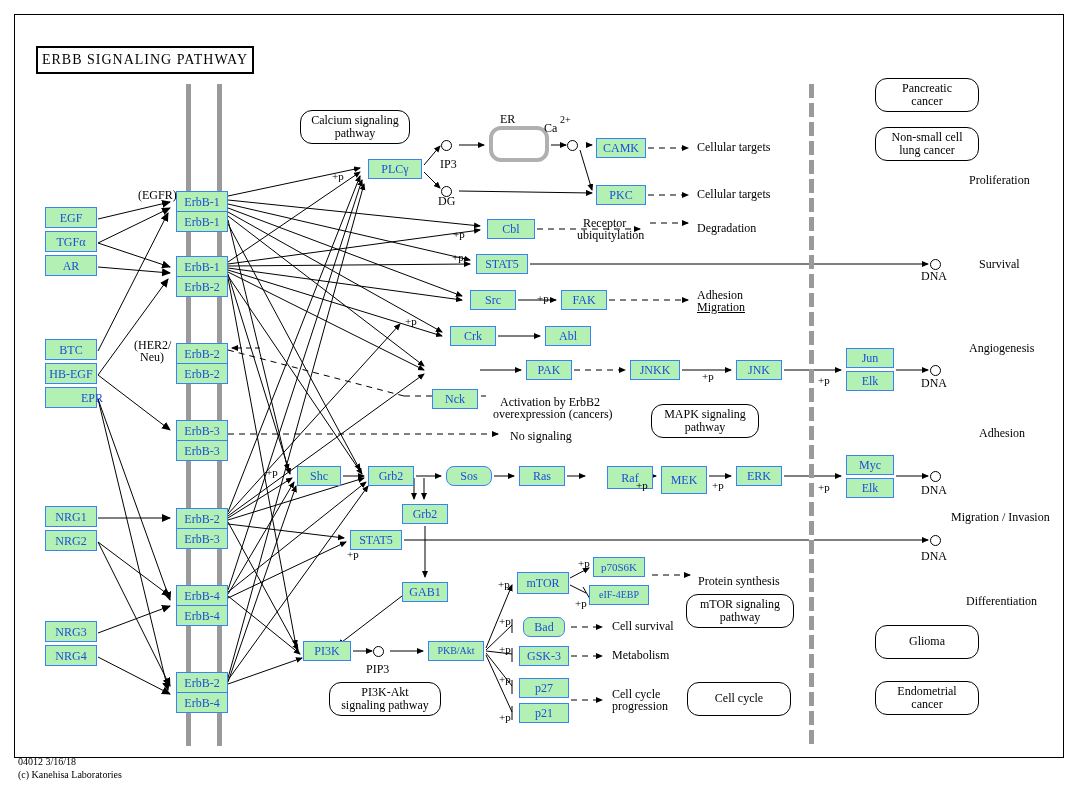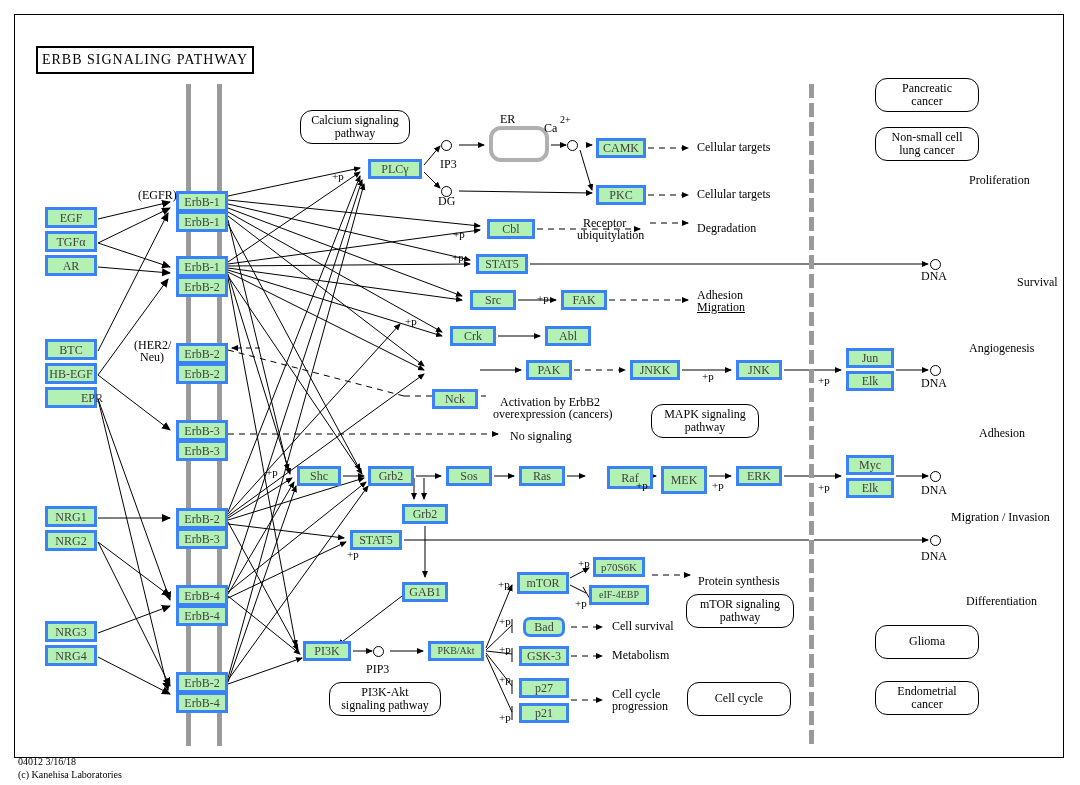--- a/index.html
+++ b/index.html
@@ -16,26 +16,26 @@
     width:1050px;height:744px;
     border:1px solid #000;
     box-sizing:border-box;
   }
   #svg{position:absolute;left:0;top:0;width:1080px;height:785px;pointer-events:none;}
 
   
   .gbox{
     position:absolute;
     background:#b3f0b3;
-    border:3px solid #3b82f6;
+    border:1px solid #3b82f6;
     box-sizing:border-box;
     font-size:12px;
     line-height:1;
     display:flex;align-items:center;justify-content:center;
-    color:#404040;
+    color:#1d4ed8;
     white-space:nowrap;
   }
   .gbox.small{font-size:11px;}
   .gbox.tiny{font-size:10px;}
 
   
   .mapbox{
     position:absolute;
     background:#ffffff;
     border:1px solid #000;
@@ -326,21 +326,21 @@
       <div class="gbox" style="left: 450px; top: 326px; width: 46px; height: 20px;">Crk</div>
       <div class="gbox" style="left: 545px; top: 326px; width: 46px; height: 20px;">Abl</div>
       <div class="gbox" style="left: 432px; top: 360px; width: 46px; height: 20px; margin-top: 29px;">Nck</div>
       <div class="gbox" style="left: 526px; top: 360px; width: 46px; height: 20px;">PAK</div>
       <div class="gbox" style="left: 630px; top: 360px; width: 50px; height: 20px;">JNKK</div>
       <div class="gbox" style="left: 736px; top: 360px; width: 46px; height: 20px;">JNK</div>
       <div class="gbox" style="left: 846px; top: 348px; width: 48px; height: 20px;">Jun</div>
       <div class="gbox" style="left: 846px; top: 371px; width: 48px; height: 20px;">Elk</div>
       <div class="gbox" style="left: 297px; top: 466px; width: 44px; height: 20px;">Shc</div>
       <div class="gbox" style="left: 368px; top: 466px; width: 46px; height: 20px;">Grb2</div>
-      <div class="gbox" style="left: 446px; top: 466px; width: 46px; height: 20px;">Sos</div>
+      <div class="gbox" style="left: 446px; top: 466px; width: 46px; height: 20px; border-radius: 8px;">Sos</div>
       <div class="gbox" style="left: 519px; top: 466px; width: 46px; height: 20px;">Ras</div>
       <div class="gbox" style="left: 607px; top: 466px; width: 46px; height: 23px;">Raf</div>
       <div class="gbox" style="left: 661px; top: 466px; width: 46px; height: 28px;">MEK</div>
       <div class="gbox" style="left: 736px; top: 466px; width: 46px; height: 20px;">ERK</div>
       <div class="gbox" style="left: 846px; top: 455px; width: 48px; height: 20px;">Myc</div>
       <div class="gbox" style="left: 846px; top: 478px; width: 48px; height: 20px;">Elk</div>
       <div class="gbox" style="left: 402px; top: 504px; width: 46px; height: 20px;">Grb2</div>
       <div class="gbox" style="left: 350px; top: 530px; width: 52px; height: 20px;">STAT5</div>
       <div class="gbox" style="left: 402px; top: 582px; width: 46px; height: 20px;">GAB1</div>
       <div class="gbox" style="left: 517px; top: 572px; width: 52px; height: 22px;">mTOR</div>
@@ -434,21 +434,21 @@
       <div class="lbl p" style="left: 578px; top: 557px;">+p</div>
       <div class="lbl p" style="left: 575px; top: 597px;">+p</div>
       <div class="lbl p" style="left: 498px; top: 578px;">+p</div>
       <div class="lbl p" style="left: 499px; top: 615px;">+p</div>
       <div class="lbl p" style="left: 499px; top: 643px;">+p</div>
       <div class="lbl p" style="left: 499px; top: 673px;">+p</div>
       <div class="lbl p" style="left: 499px; top: 711px;">+p</div>
     </div>
   <div id="outcomes">
       <div class="lbl" style="left: 969px; top: 174px;">Proliferation</div>
-      <div class="lbl" style="left: 979px; top: 276px; margin-left: 38px;">Survival</div>
+      <div class="lbl" style="left: 979px; top: 258px;">Survival</div>
       <div class="lbl" style="left: 969px; top: 342px;">Angiogenesis</div>
       <div class="lbl" style="left: 979px; top: 427px;">Adhesion</div>
       <div class="lbl" style="left: 951px; top: 511px;">Migration / Invasion</div>
       <div class="lbl" style="left: 966px; top: 595px;">Differentiation</div>
     </div>
 
   <div id="footer">
     <div>04012 3/16/18</div>
     <div>(c) Kanehisa Laboratories</div>
   </div>

